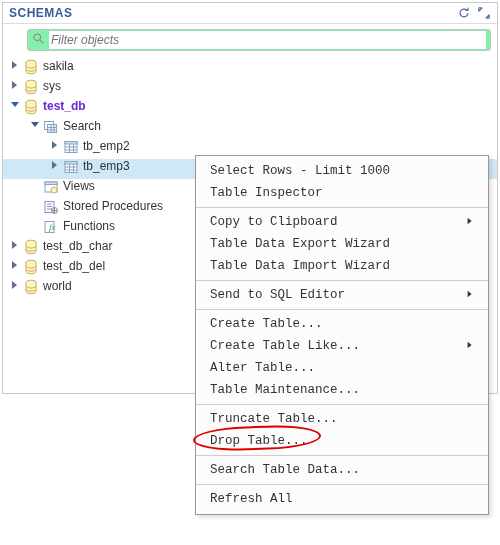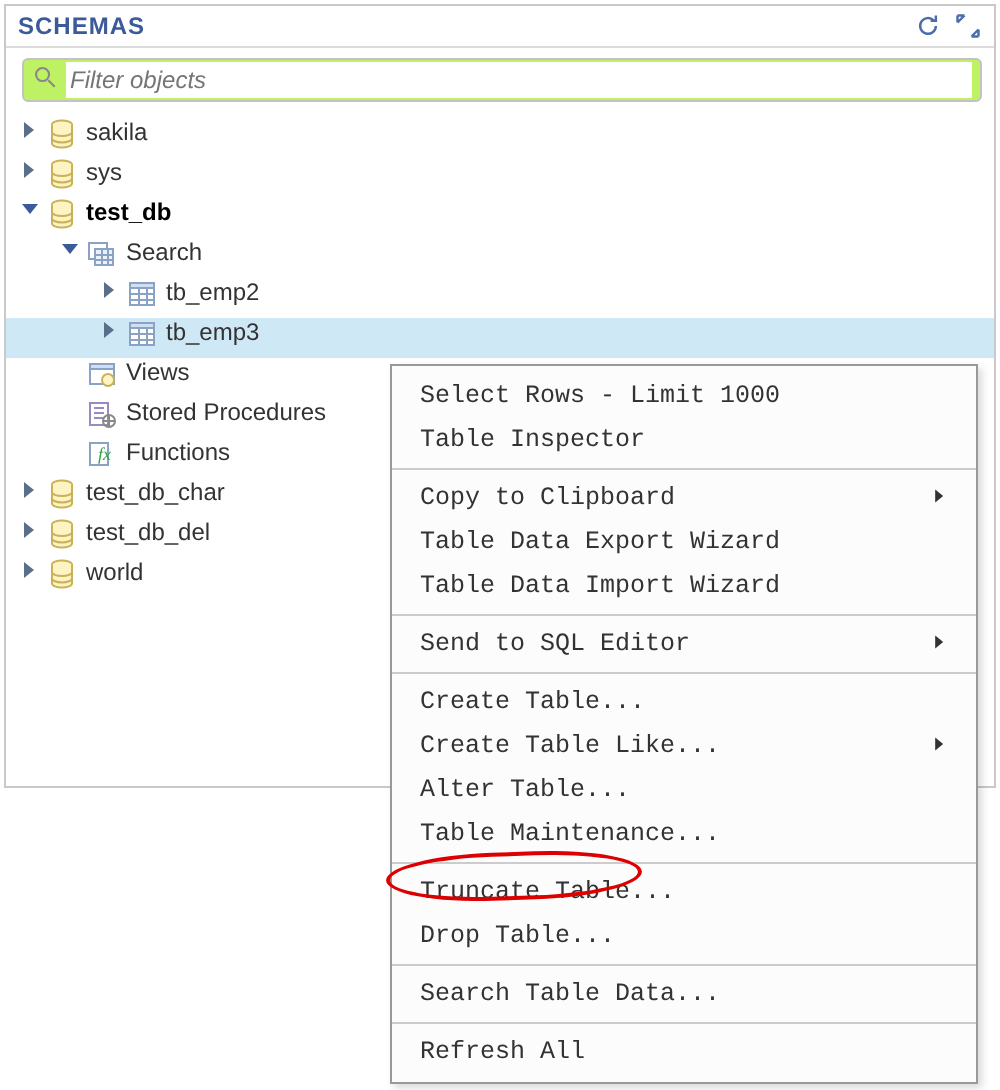--- a/index.html
+++ b/index.html
@@ -29,23 +29,23 @@
       font-weight: bold;
       letter-spacing: 0.5px;
       border-bottom: 1px solid #dcdcdc;
     }
     .header-icons { display: flex; gap: 6px; }
     .header-icon { width: 14px; height: 14px; color:#4a6daa; cursor:pointer; }
     .search-row {
       display: flex; align-items: center;
       border: 1px solid #c3c3c3;
       border-radius: 3px;
-      margin: 5px 6px 6px 8px;
+      margin: 5px 6px 6px 24px;
       padding: 1px 4px;
-      background:#bef264;
+      background:#86efac;
     }
     .search-icon { color:#888; margin-right:4px; }
     .search-input {
       border:none; outline:none; flex:1;
       font-size:12px; font-style: italic; color:#888;
       padding:2px;
     }
     .tree {
       flex:1; overflow:auto;
       padding: 2px 0 10px 0;
@@ -66,25 +66,25 @@
       cursor:pointer;
     }
     .arrow-spacer { width:14px; display:inline-block; }
     .indent { display:inline-block; }
     .db-icon, .folder-icon, .table-icon, .tables-icon, .func-icon, .proc-icon, .view-icon {
       display:inline-flex; width:16px; height:16px;
       align-items:center; justify-content:center;
       margin-right:4px;
     }
     .label { font-size:12px; color:#333; }
-    .bold .label { color:#000000; }
+    .bold .label { color:#6d28d9; }
     
     .context-menu {
       position:absolute;
-      left:192px; top:179px;
+      left:192px; top:152px;
       width:294px;
       background:#fcfcfc;
       border:1px solid #999;
       box-shadow:2px 2px 4px rgba(0,0,0,0.15);
       font-family: "Courier New", monospace;
       font-size: 12.5px;
       padding:4px 0;
       z-index: 10;
     }
     .menu-item {

